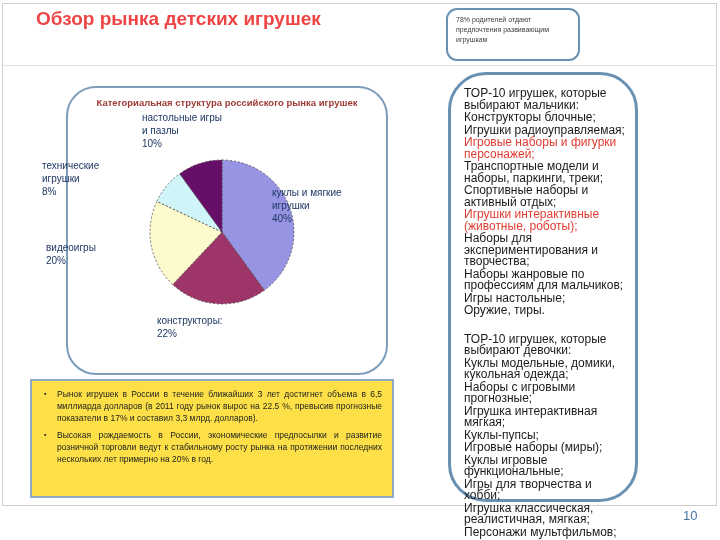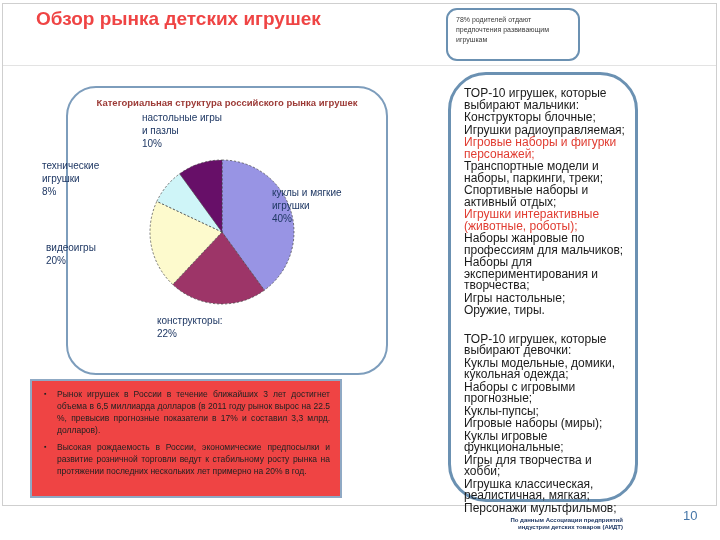--- a/index.html
+++ b/index.html
@@ -35,22 +35,22 @@
   .chart-title {
     position:absolute; left:0; top:9px; width:100%;
     text-align:center; font-size:9.5px; font-weight:bold; color:#9c3a36;
   }
   .pie-svg { position:absolute; left:81px; top:71px; }
   .pie-label {
     position:absolute; width:120px; 
     white-space:pre-line; font-size:10px; line-height:13px; color:#1f3864;
   }
   .insights-box {
-    position:absolute; left:30px; top:379px; width:312px; height:119px;
-    border:2px solid #8fa9c4; background:#ef4444;
+    position:absolute; left:30px; top:379px; width:364px; height:119px;
+    border:2px solid #8fa9c4; background:#fde047;
     padding:7px 10px 6px 10px;
   }
   .bullet-item {
     position:relative; padding-left:15px; margin-bottom:5px;
     font-size:8.5px; line-height:12px; text-align:justify; color:#222;
   }
   .bullet-item::before {
     content:"\25AA"; position:absolute; left:2px; top:0;
     font-size:7px; color:#222;
   }
@@ -120,31 +120,32 @@
 <div class="top10-box">
   <div>
     <div class="toy-header">ТОР-10 игрушек, которые выбирают мальчики:</div>
     <div>
         <div class="toy-item">Конструкторы блочные;</div>
         <div class="toy-item">Игрушки радиоуправляемая;</div>
         <div class="toy-item hl">Игровые наборы и фигурки персонажей;</div>
         <div class="toy-item">Транспортные модели и наборы, паркинги, треки;</div>
         <div class="toy-item">Спортивные наборы и активный отдых;</div>
         <div class="toy-item hl">Игрушки интерактивные (животные, роботы);</div>
+        <div class="toy-item">Наборы для экспериментирования и творчества;</div>
         <div class="toy-item">Наборы жанровые по профессиям для мальчиков;</div>
-        <div class="toy-item">Наборы для экспериментирования и творчества;</div>
         <div class="toy-item">Игры настольные;</div>
         <div class="toy-item">Оружие, тиры.</div>
       </div>
   </div>
   <div class="girls-section">
     <div class="toy-header">ТОР-10 игрушек, которые выбирают девочки:</div>
     <div>
         <div class="toy-item">Куклы модельные, домики, кукольная одежда;</div>
         <div class="toy-item">Наборы с игровыми прогнозные;</div>
+        <div class="toy-item">Игрушка интерактивная мягкая;</div>
         <div class="toy-item">Куклы-пупсы;</div>
         <div class="toy-item">Игровые наборы (миры);</div>
         <div class="toy-item">Куклы игровые функциональные;</div>
         <div class="toy-item">Игры для творчества и хобби;</div>
         <div class="toy-item">Игрушка классическая, реалистичная, мягкая;</div>
         <div class="toy-item">Персонажи мультфильмов;</div>
       </div>
   </div>
   <div class="source-note">По данным Ассоциации предприятий
 индустрии детских товаров (АИДТ)</div>

